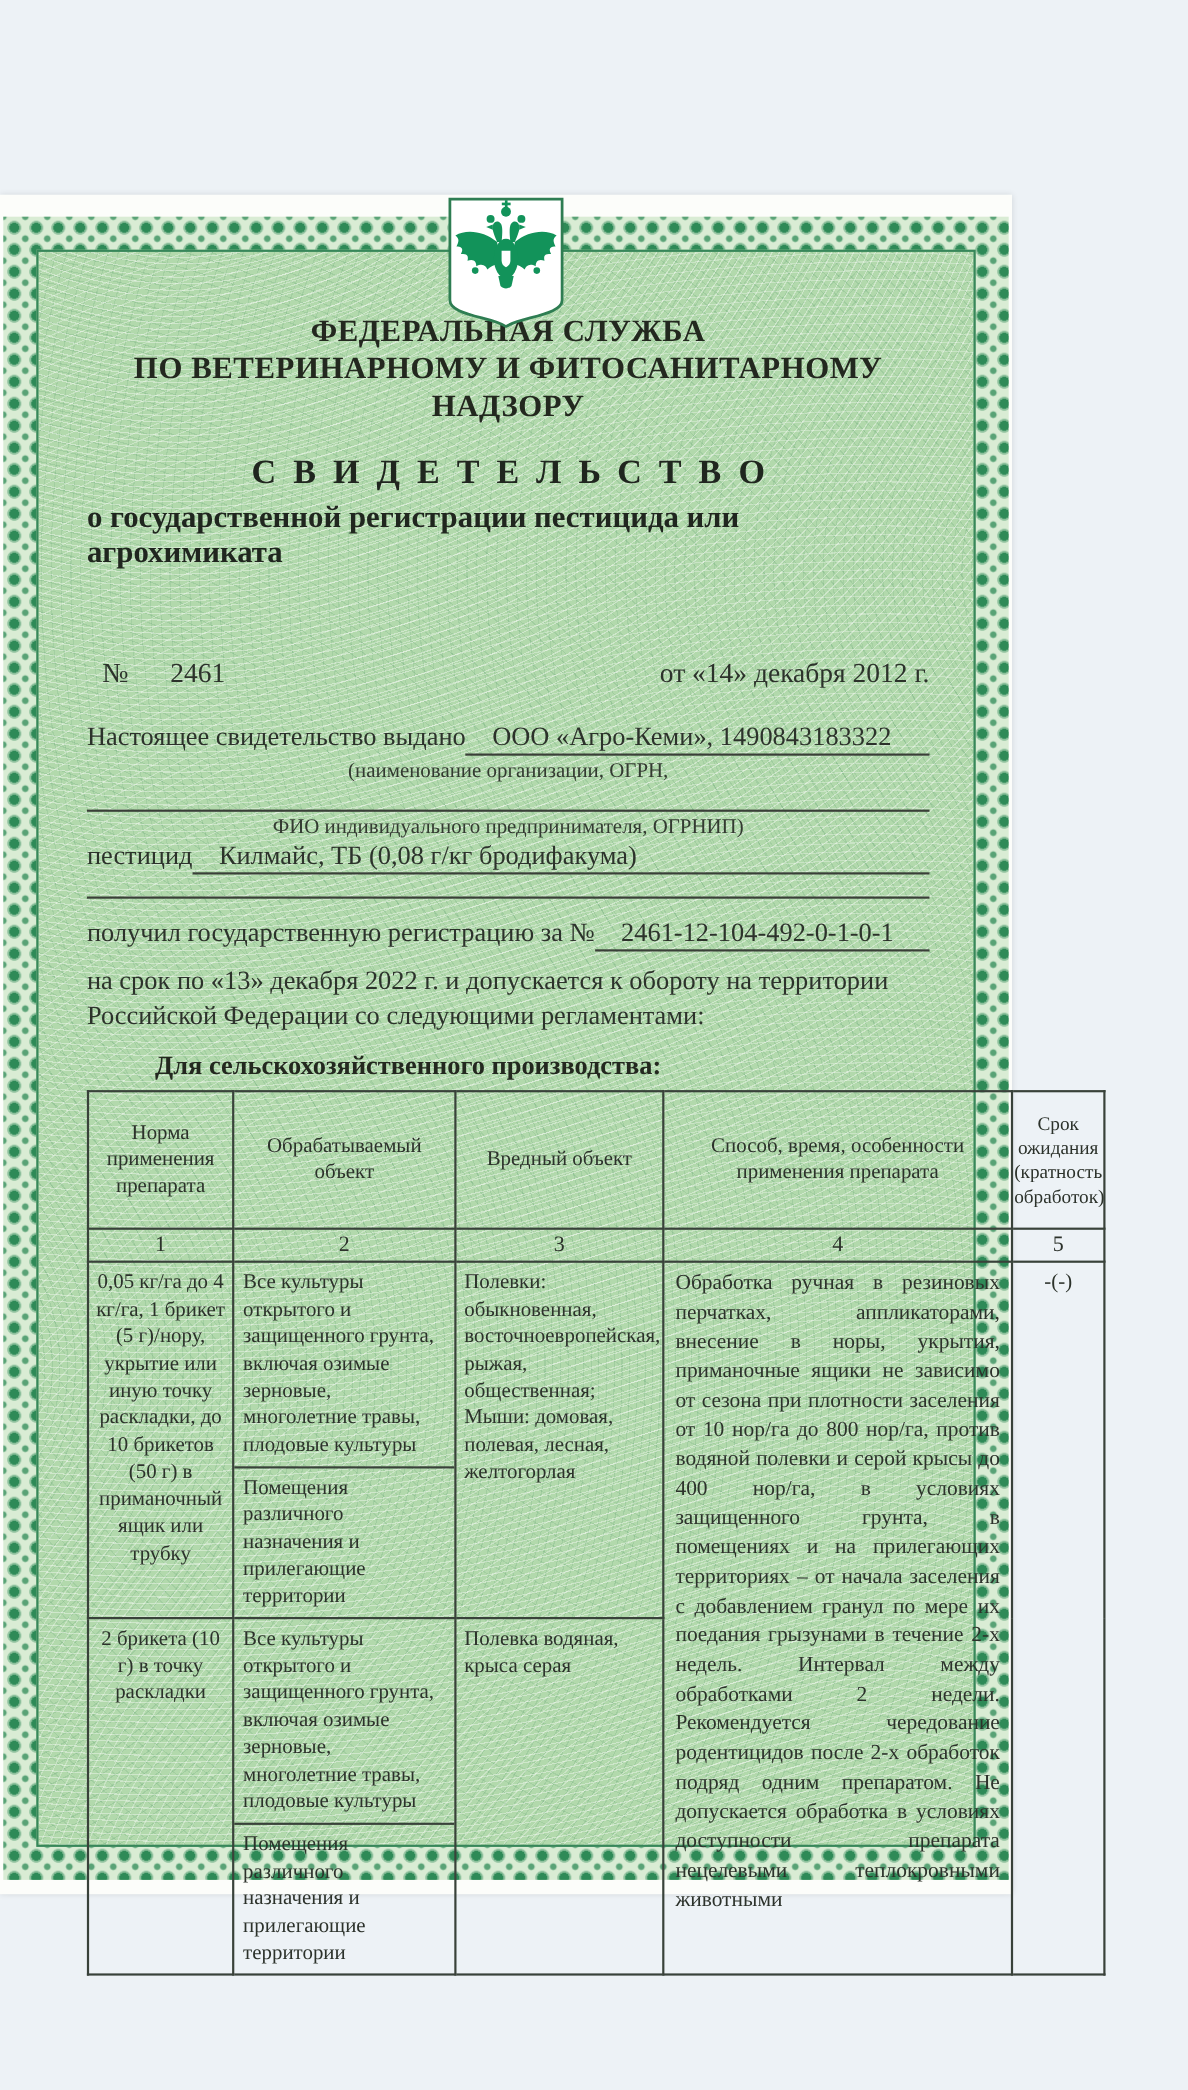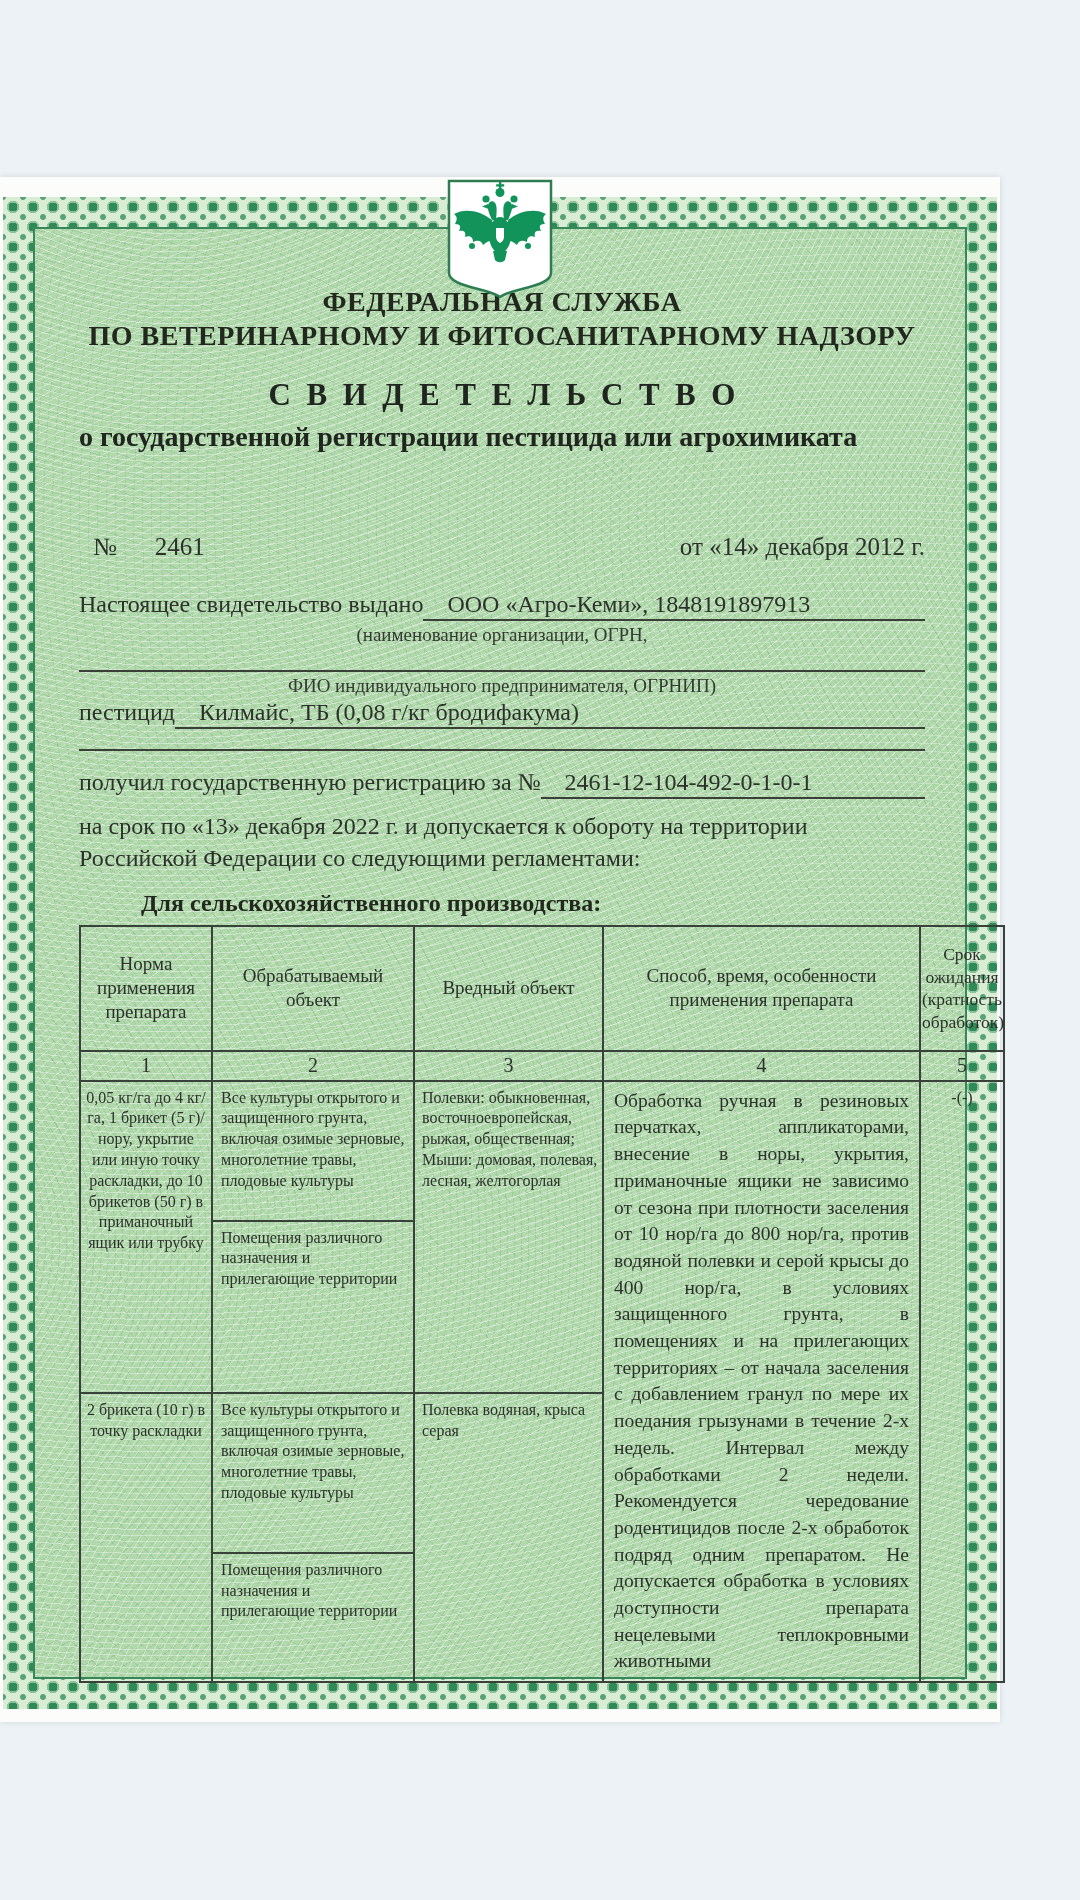--- a/index.html
+++ b/index.html
@@ -6,21 +6,21 @@
   html,body { margin:0; padding:0; }
   body {
     width:1080px; height:1900px;
     font-family:"Liberation Serif","DejaVu Serif",serif;
     background:#edf2f6;
   }
   .page { position:relative; width:1080px; height:1900px; background:#edf2f6; overflow:hidden; }
 
   
   .paper {
-    position:absolute; left:0; top:177px; width:1000px; height:1545px;
+    position:absolute; left:0; top:177px; width:920px; height:1545px;
     background:#fcfdfa;
     box-shadow:0 0 6px rgba(0,0,0,.12);
   }
 
   
   .frame {
     position:absolute; left:3px; right:3px; top:20px; bottom:13px;
     padding:30px;
     background-color:#d9ecd4;
     background-image:
@@ -72,21 +72,21 @@
 
   .section-heading { font-weight:bold; font-size:24px; margin:16px 0 0 62px; color:#23281f; }
 
   
   table.reg { border-collapse:collapse; table-layout:fixed; width:924px; margin-top:8px; }
   table.reg col.c1{width:132px} table.reg col.c2{width:202px} table.reg col.c3{width:189px} table.reg col.c4{width:317px} table.reg col.c5{width:84px}
   table.reg th, table.reg td { border:2px solid #39423a; font-weight:normal; }
   table.reg th { font-size:19px; line-height:1.28; text-align:center; vertical-align:middle; padding:4px 4px; height:125px; color:#2c322b; }
   table.reg th.th5 { font-size:17.5px; padding:2px 1px; }
   tr.nums td { height:30px; text-align:center; font-size:20px; padding:1px; }
-  td.body-cell { vertical-align:top; font-size:16px; line-height:1.3; padding:6px 7px; }
+  td.body-cell { vertical-align:top; font-size:19px; line-height:1.3; padding:6px 7px; }
   tr.row-a td { height:255px; }
   tr.row-b td { height:227px; }
   td.c-norm { text-align:center; padding:6px 4px; }
   td.c-obj { padding:0; }
   td.c-obj .sub { padding:6px 8px; }
   td.c-obj .sub + .sub { border-top:2px solid #39423a; }
   tr.row-a td.c-obj .sub1 { min-height:138px; }
   tr.row-b td.c-obj .sub1 { min-height:158px; }
   td.c-pest { padding:6px 2px 6px 7px; }
   td.c-method { text-align:justify; padding:6px 10px; line-height:1.37; font-size:19.5px; }
@@ -134,21 +134,21 @@
 
           <div class="num-row">
             <div class="num-left">
               <span>№</span><span class="num-val">2461</span>
             </div>
             <div>от «14» декабря 2012 г.</div>
           </div>
 
           <div class="line-row">
             <span>Настоящее свидетельство выдано</span>
-            <span class="fill">ООО «Агро-Кеми», 1848191897913</span>
+            <span class="fill">ООО «Агро-Кеми», 1490843183322</span>
           </div>
           <div class="caption">(наименование организации, ОГРН,</div>
 
           <div class="blank-line"></div>
           <div class="caption">ФИО индивидуального предпринимателя, ОГРНИП)</div>
 
 
           <div class="line-row" style="margin-top:2px;">
             <span>пестицид</span>
             <span class="fill">Килмайс, ТБ (0,08 г/кг бродифакума)</span>

